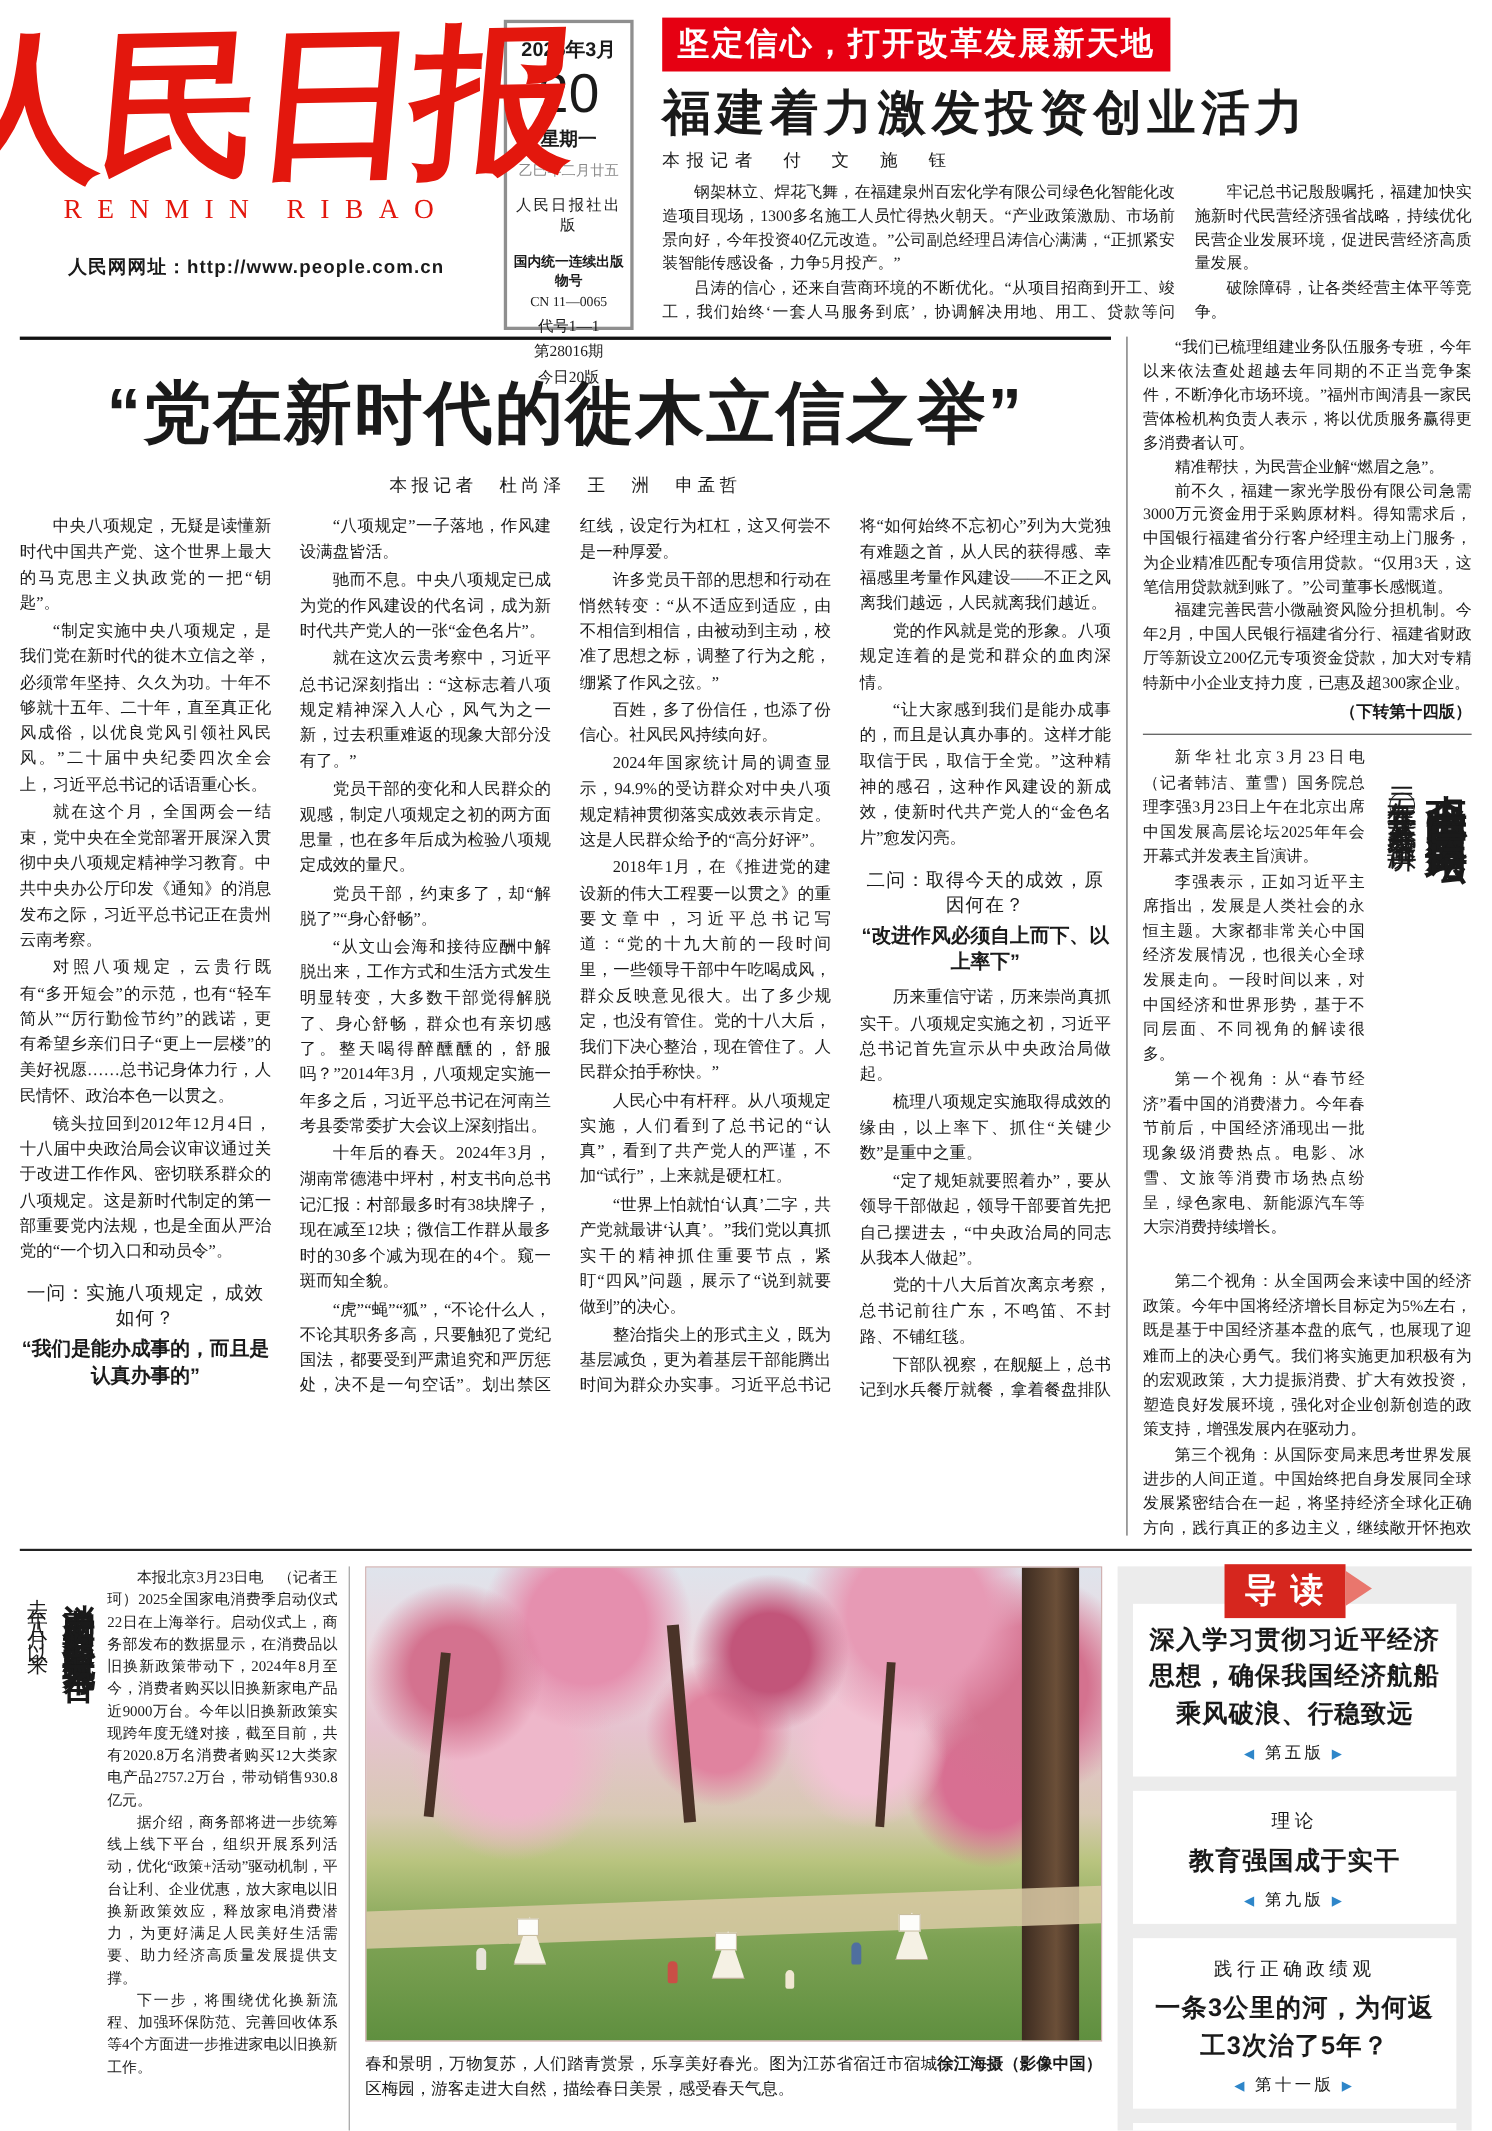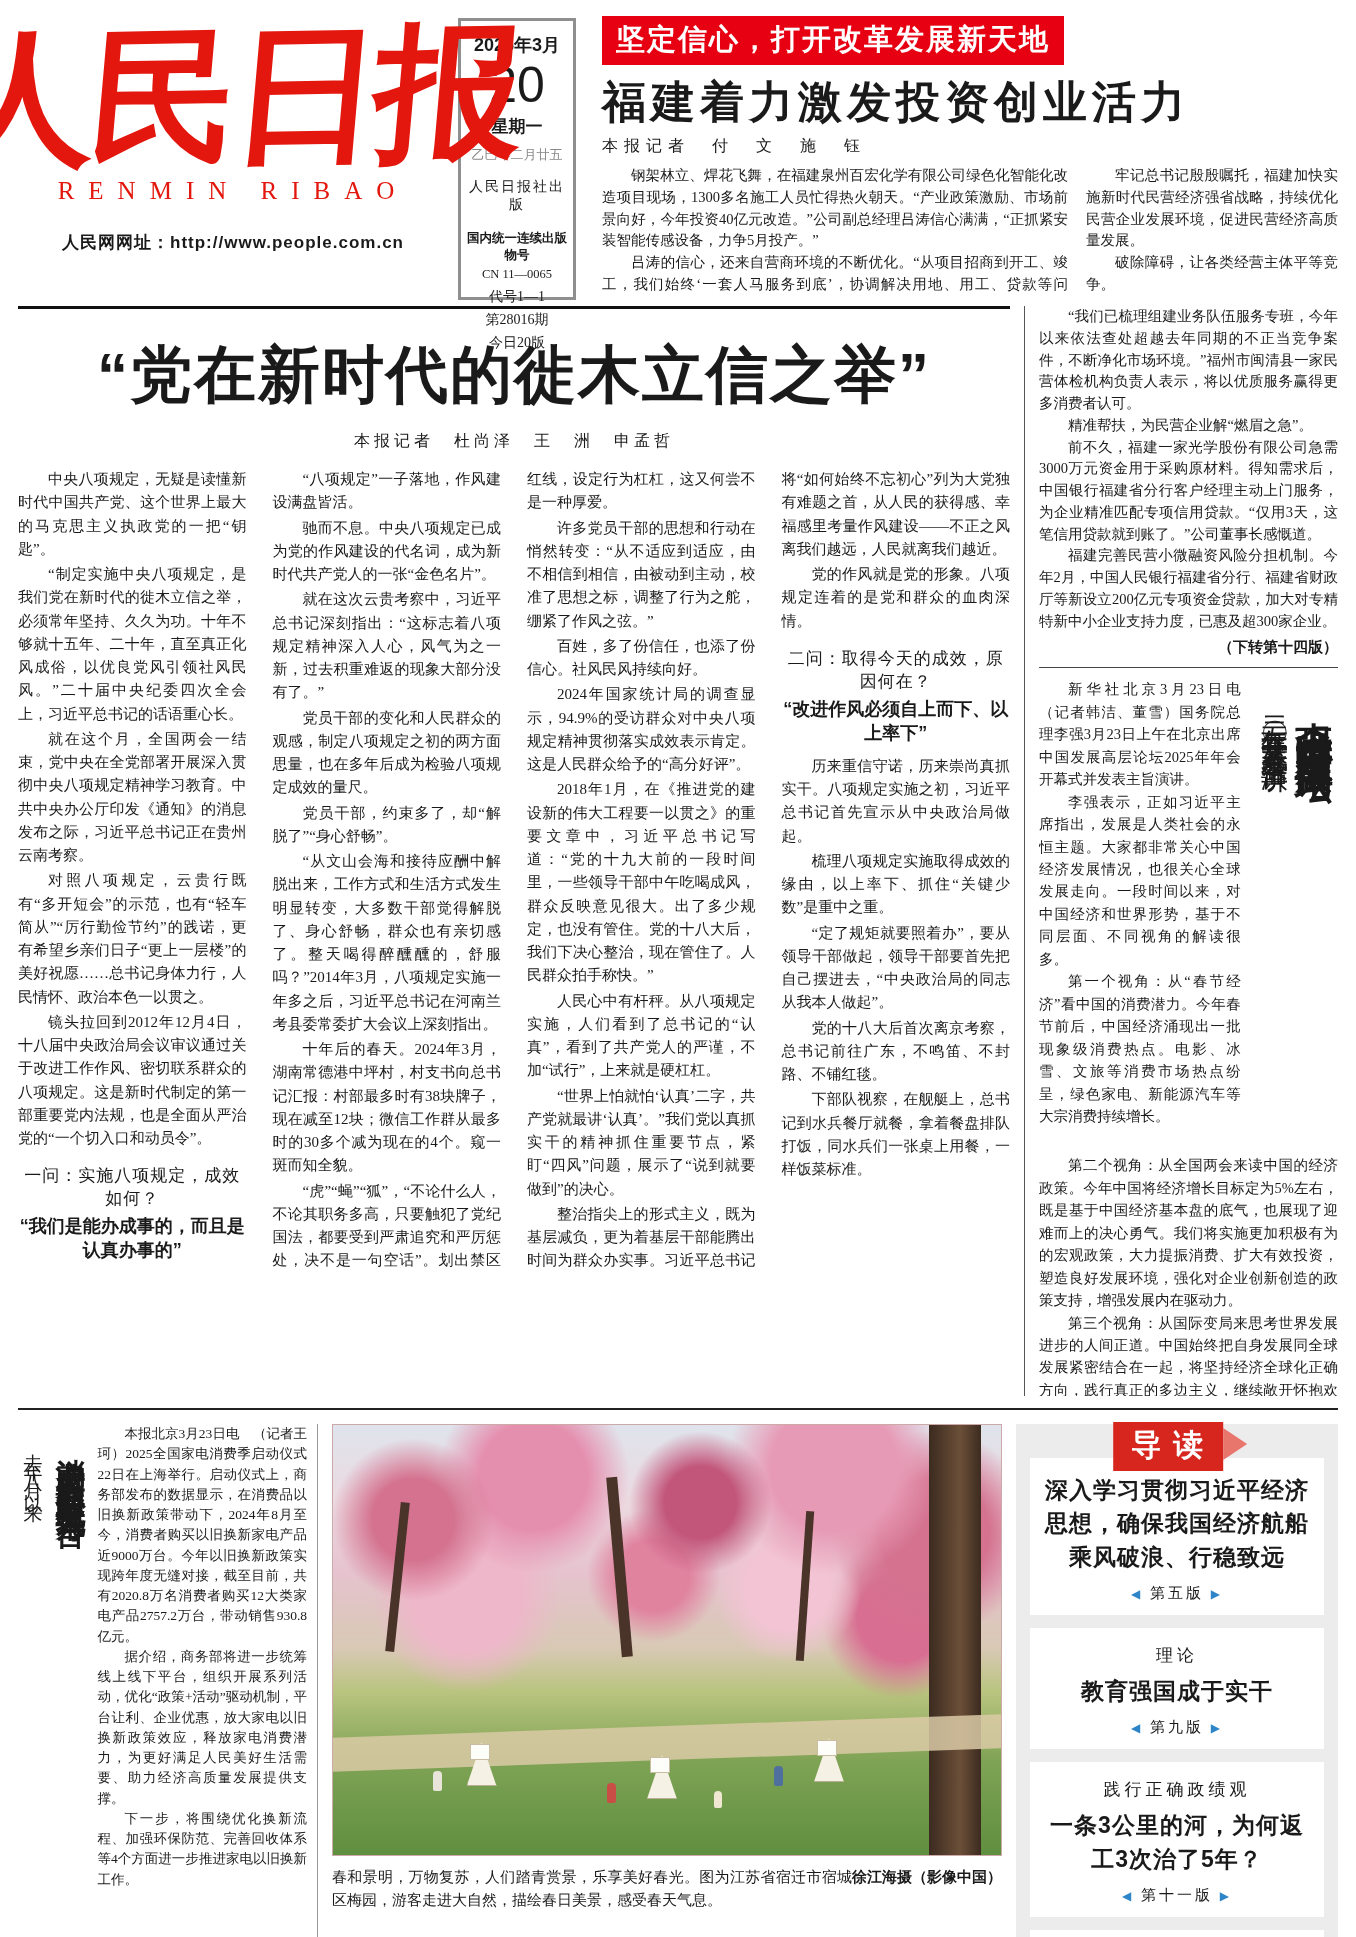--- a/index.html
+++ b/index.html
@@ -163,20 +163,21 @@
           <p class="bp">十年后的春天。2024年3月，湖南常德港中坪村，村支书向总书记汇报：村部最多时有38块牌子，现在减至12块；微信工作群从最多时的30多个减为现在的4个。窥一斑而知全貌。</p>
           <p class="bp">“虎”“蝇”“狐”，“不论什么人，不论其职务多高，只要触犯了党纪国法，都要受到严肃追究和严厉惩处，决不是一句空话”。划出禁区红线，设定行为杠杠，这又何尝不是一种厚爱。</p>
           <p class="bp">许多党员干部的思想和行动在悄然转变：“从不适应到适应，由不相信到相信，由被动到主动，校准了思想之标，调整了行为之舵，绷紧了作风之弦。”</p>
           <p class="bp">百姓，多了份信任，也添了份信心。社风民风持续向好。</p>
           <p class="bp">2024年国家统计局的调查显示，94.9%的受访群众对中央八项规定精神贯彻落实成效表示肯定。这是人民群众给予的“高分好评”。</p>
           <p class="bp">2018年1月，在《推进党的建设新的伟大工程要一以贯之》的重要文章中，习近平总书记写道：“党的十九大前的一段时间里，一些领导干部中午吃喝成风，群众反映意见很大。出了多少规定，也没有管住。党的十八大后，我们下决心整治，现在管住了。人民群众拍手称快。”</p>
           <p class="bp">人民心中有杆秤。从八项规定实施，人们看到了总书记的“认真”，看到了共产党人的严谨，不加“试行”，上来就是硬杠杠。</p>
           <p class="bp">“世界上怕就怕‘认真’二字，共产党就最讲‘认真’。”我们党以真抓实干的精神抓住重要节点，紧盯“四风”问题，展示了“说到就要做到”的决心。</p>
           <p class="bp">整治指尖上的形式主义，既为基层减负，更为着基层干部能腾出时间为群众办实事。习近平总书记将“如何始终不忘初心”列为大党独有难题之首，从人民的获得感、幸福感里考量作风建设——不正之风离我们越远，人民就离我们越近。</p>
           <p class="bp">党的作风就是党的形象。八项规定连着的是党和群众的血肉深情。</p>
+          <p class="bp">“让大家感到我们是能办成事的，而且是认真办事的。这样才能取信于民，取信于全党。”这种精神的感召，这种作风建设的新成效，使新时代共产党人的“金色名片”愈发闪亮。</p>
           <div class="q-head">二问：取得今天的成效，原因何在？</div>
           <div class="q-quote">“改进作风必须自上而下、以上率下”</div>
           <p class="bp">历来重信守诺，历来崇尚真抓实干。八项规定实施之初，习近平总书记首先宣示从中央政治局做起。</p>
           <p class="bp">梳理八项规定实施取得成效的缘由，以上率下、抓住“关键少数”是重中之重。</p>
           <p class="bp">“定了规矩就要照着办”，要从领导干部做起，领导干部要首先把自己摆进去，“中央政治局的同志从我本人做起”。</p>
           <p class="bp">党的十八大后首次离京考察，总书记前往广东，不鸣笛、不封路、不铺红毯。</p>
           <p class="bp">下部队视察，在舰艇上，总书记到水兵餐厅就餐，拿着餐盘排队打饭，同水兵们一张桌上用餐，一样饭菜标准。</p>
         </div>
     </div>
 

